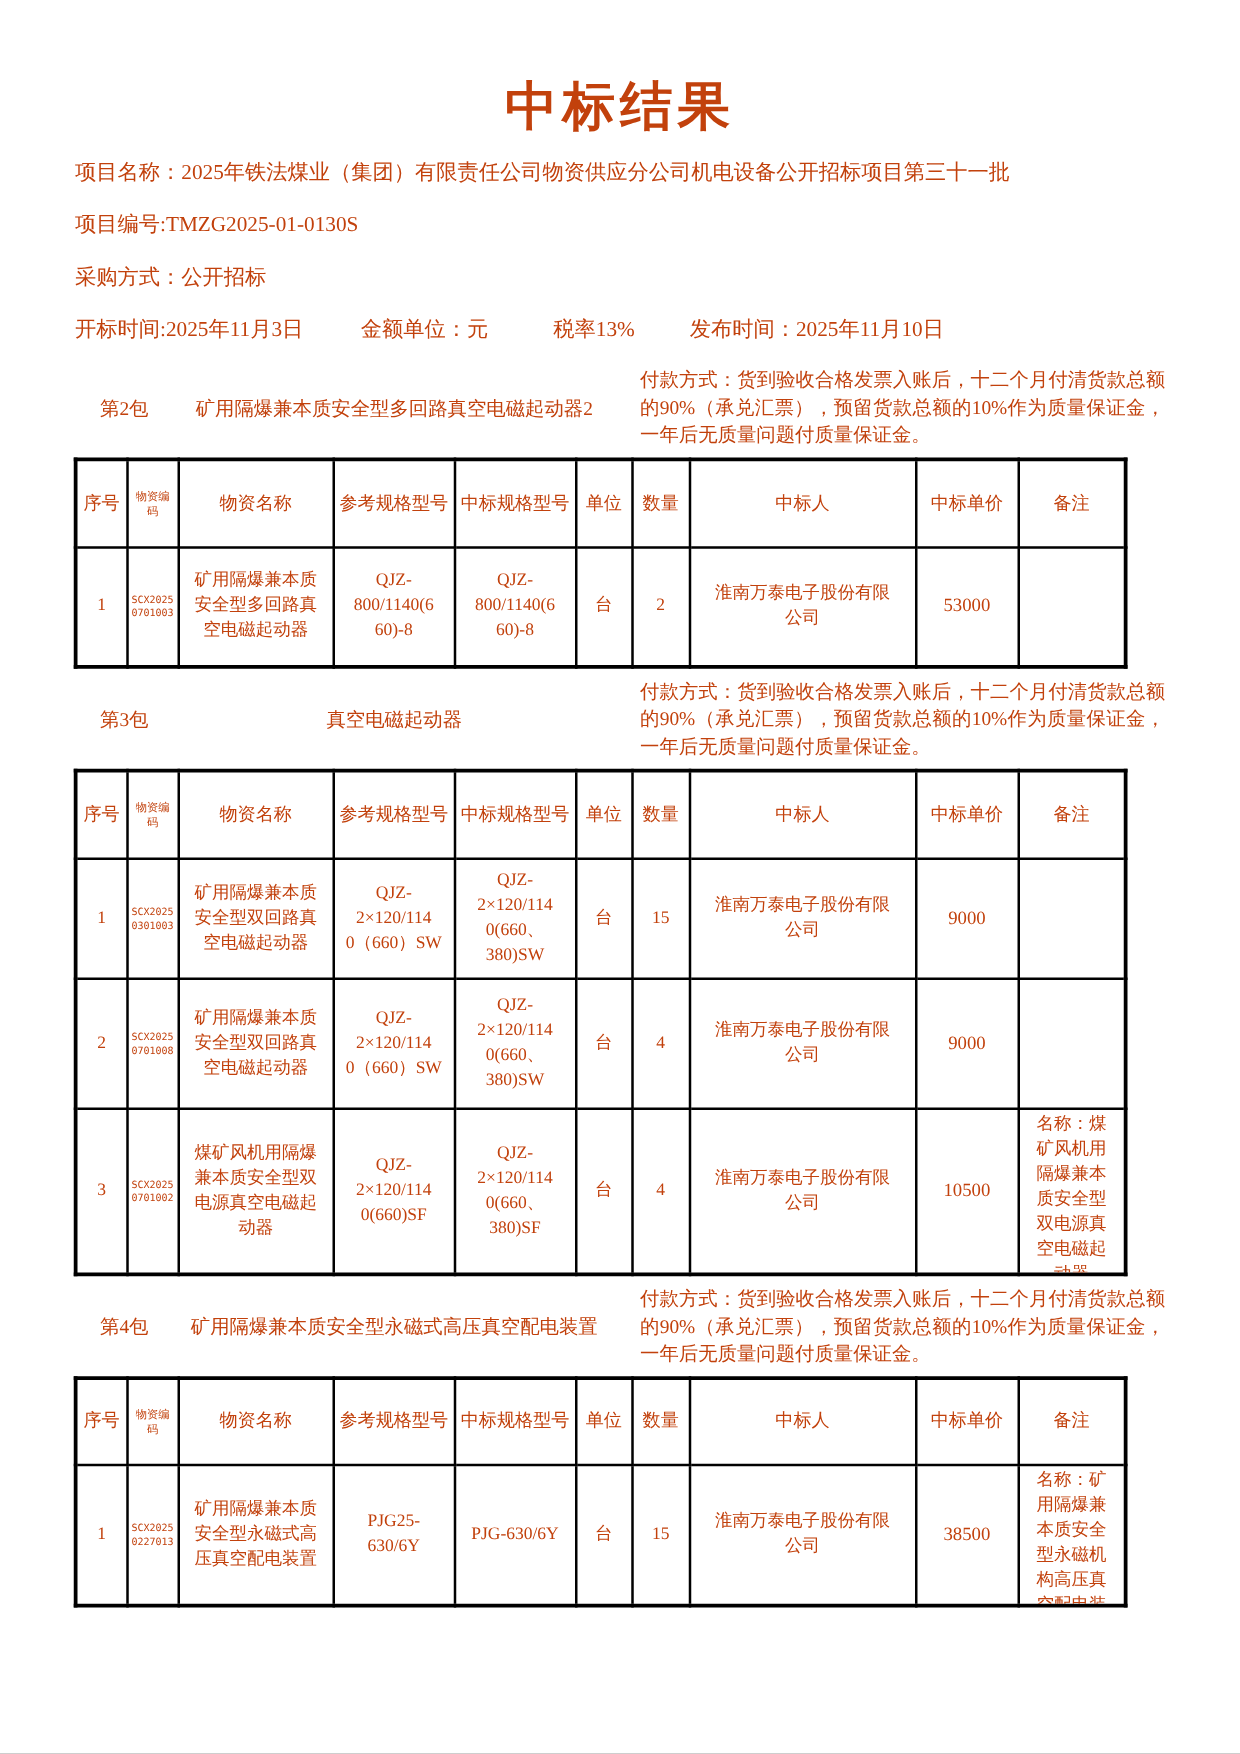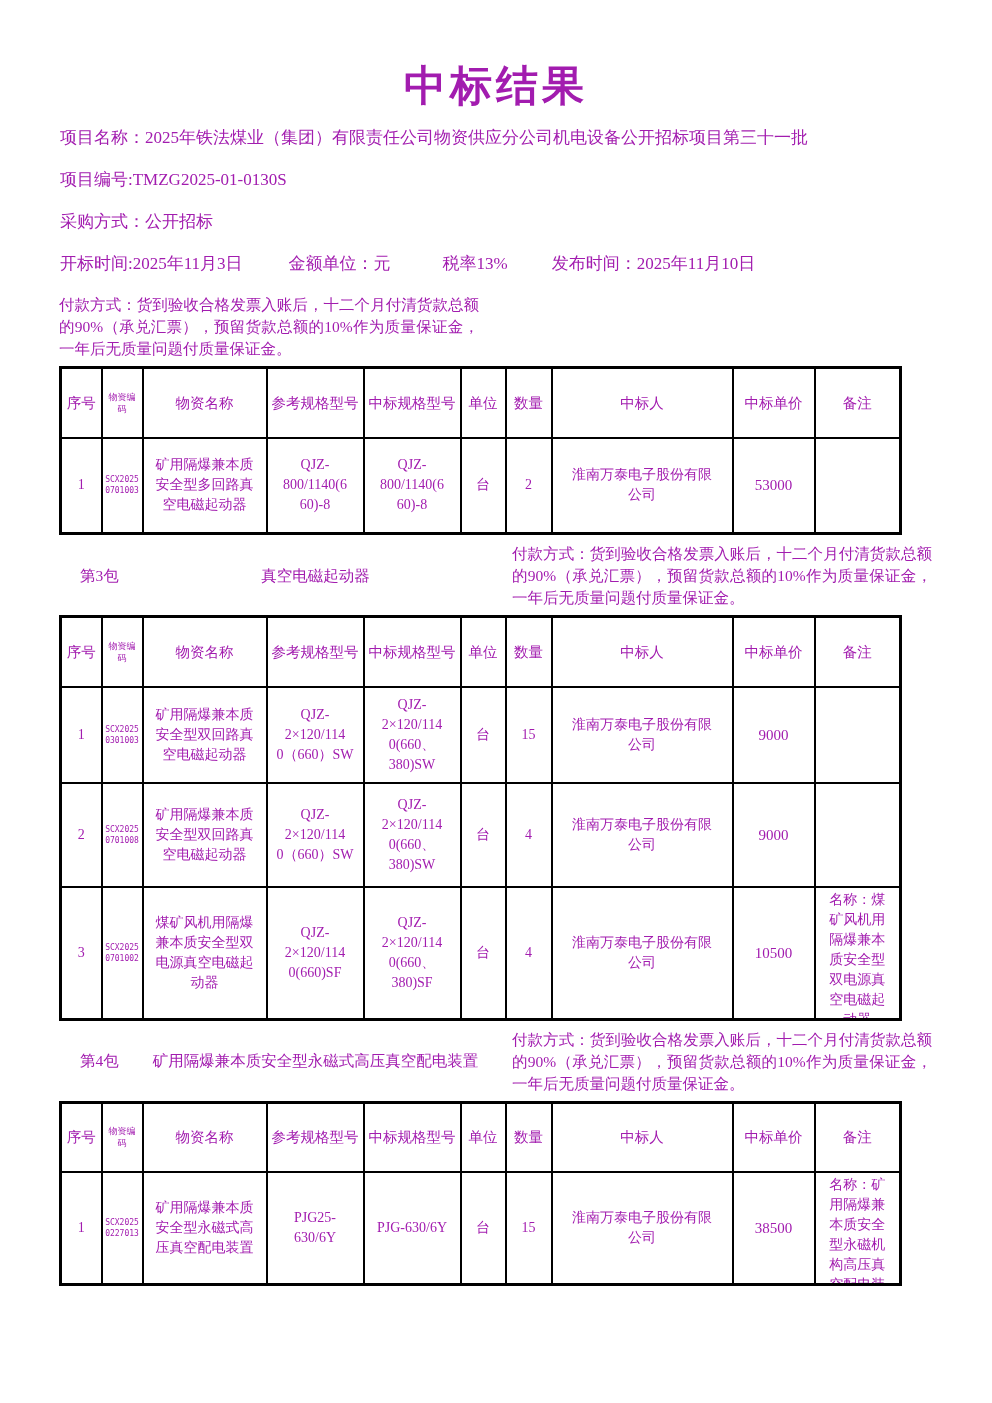--- a/index.html
+++ b/index.html
@@ -1,17 +1,17 @@
 <!DOCTYPE html>
 <html><head>
 <meta charset="utf-8">
 <style>
   html,body{margin:0;padding:0;background:#888;}
   .page{
-    width:992px;height:1403px;margin:0 auto;background:#ffffff;color:#a21caf;
+    width:992px;height:1403px;margin:0 auto;background:#ffffff;color:#c2410c;
     font-family:"Liberation Serif","DejaVu Serif",serif;
     position:relative;overflow:hidden;box-sizing:border-box;
   }
   .doc-title{
     padding-top:60px;text-align:center;font-size:42px;font-weight:bold;
     letter-spacing:4px;line-height:52px;
   }
   .meta{margin:14px 58px 16px 60px;font-size:17px;}
   .meta-line{line-height:24px;margin-bottom:18px;}
   .meta-line .lbl{white-space:nowrap;}
@@ -68,20 +68,24 @@
       <span class="meta-gap1">金额单位：</span>
         <span>元</span>
       <span class="meta-gap2">税率13%</span>
       <span class="meta-gap3">发布时间：</span>
         <span>2025年11月10日</span>
     </div>
   </div>
 
   <div class="pkg">
     <div class="pkg-head">
+      <div class="pkg-title">
+        <span class="pkg-no">第2包</span>
+        <span class="pkg-name">矿用隔爆兼本质安全型多回路真空电磁起动器2</span>
+      </div>
       <div class="pkg-pay">付款方式：货到验收合格发票入账后，十二个月付清货款总额的90%（承兑汇票），预留货款总额的10%作为质量保证金，一年后无质量问题付质量保证金。</div>
     </div>
     <table class="bid-table">
       <colgroup>
           <col style="width:41px">
           <col style="width:41px">
           <col style="width:124px">
           <col style="width:97px">
           <col style="width:97px">
           <col style="width:45px">

